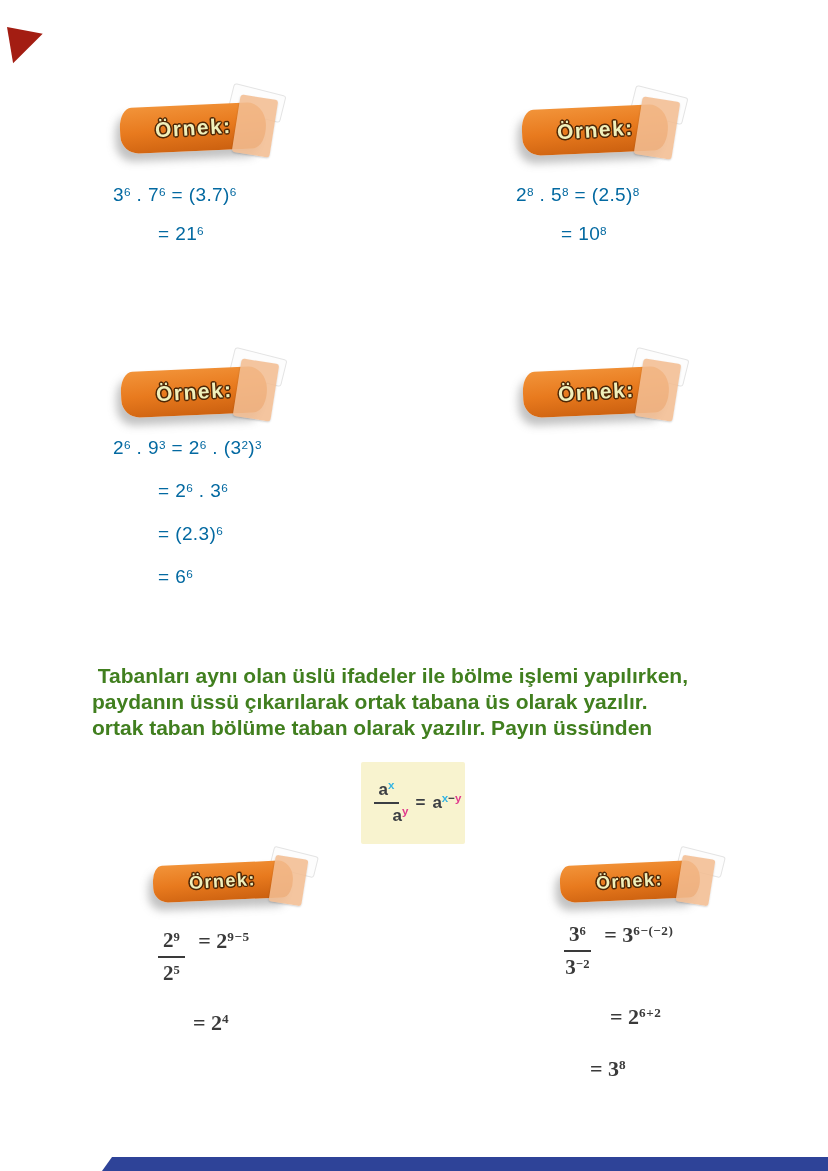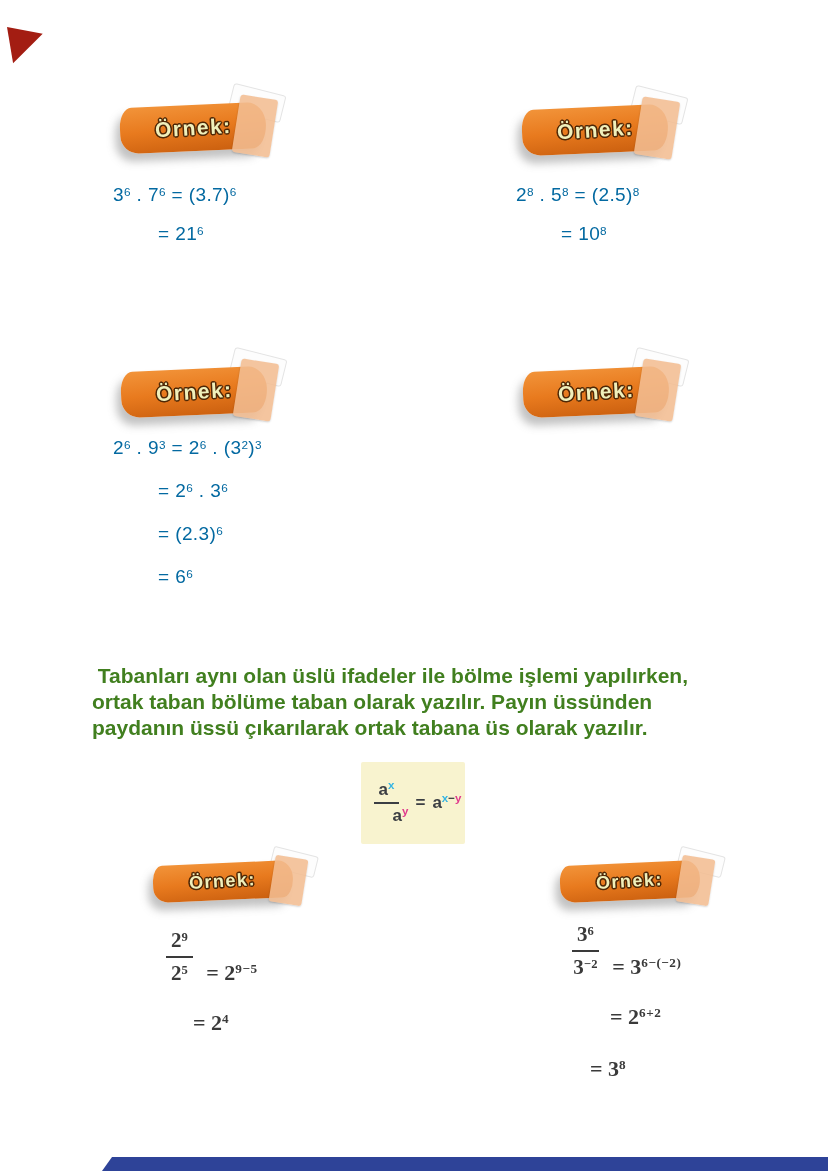--- a/index.html
+++ b/index.html
@@ -69,21 +69,21 @@
   }
   .formula-box sup{font-size:.68em;line-height:0;position:relative;top:-.5em;vertical-align:baseline;}
   .formula-box .fr{display:inline-flex;flex-direction:column;align-items:center;}
   .formula-box .fnum{border-bottom:2px solid #3b3e43;padding:0 5px 2px;}
   .formula-box .fden{padding-top:2px;margin-left:28px;}
   .cx{color:#35b4e3;}
   .cy{color:#e0398c;}
   
   .dmath{position:absolute;font-family:"Liberation Serif","DejaVu Serif",serif;
          font-weight:bold;color:#3a3a3a;}
-  .frac-row{display:flex;align-items:flex-end;margin-left:8px;}
+  .frac-row{display:flex;align-items:flex-start;}
   .dfrac{display:inline-flex;flex-direction:column;align-items:center;font-size:21px;}
   .dfrac .num{border-bottom:2.5px solid #3a3a3a;padding:0 5px 3px;}
   .dfrac .den{padding-top:3px;}
   .drhs{font-size:22px;margin-left:13px;}
   .dstep{font-size:22px;}
   .dmath sup{font-size:.6em;line-height:0;position:relative;top:-.5em;vertical-align:baseline;letter-spacing:.5px;}
 </style>
 </head>
 <body>
 
@@ -132,22 +132,22 @@
 
   <div class="math" style="left:113px;top:437px;">
     <div class="math-line">2<sup>6</sup> . 9<sup>3</sup> = 2<sup>6</sup> . (3<sup>2</sup>)<sup>3</sup></div>
     <div class="math-line indent">= 2<sup>6</sup> . 3<sup>6</sup></div>
     <div class="math-line indent">= (2.3)<sup>6</sup></div>
     <div class="math-line indent">= 6<sup>6</sup></div>
   </div>
 
   <div class="rule" style="color: rgb(65, 127, 31);">
     <div> Tabanları aynı olan üslü ifadeler ile bölme işlemi yapılırken,</div>
+    <div>paydanın üssü çıkarılarak ortak tabana üs olarak yazılır.</div>
     <div>ortak taban bölüme taban olarak yazılır. Payın üssünden</div>
-    <div>paydanın üssü çıkarılarak ortak tabana üs olarak yazılır.</div>
   </div>
 
   <div class="formula-box" style="background: rgb(248, 243, 207);">
     <span class="fr">
       <span class="fnum"><span>a</span><sup class="cx" style="color: rgb(53, 180, 227);">x</sup></span>
       <span class="fden"><span>a</span><sup class="cy" style="color: rgb(224, 57, 140);">y</sup></span>
     </span>
     <span class="feq">=</span>
     <span class="frhs"><span>a</span><sup><span class="cx" style="color: rgb(53, 180, 227);">x</span><span>−</span><span class="cy" style="color: rgb(224, 57, 140);">y</span></sup></span>
   </div>

